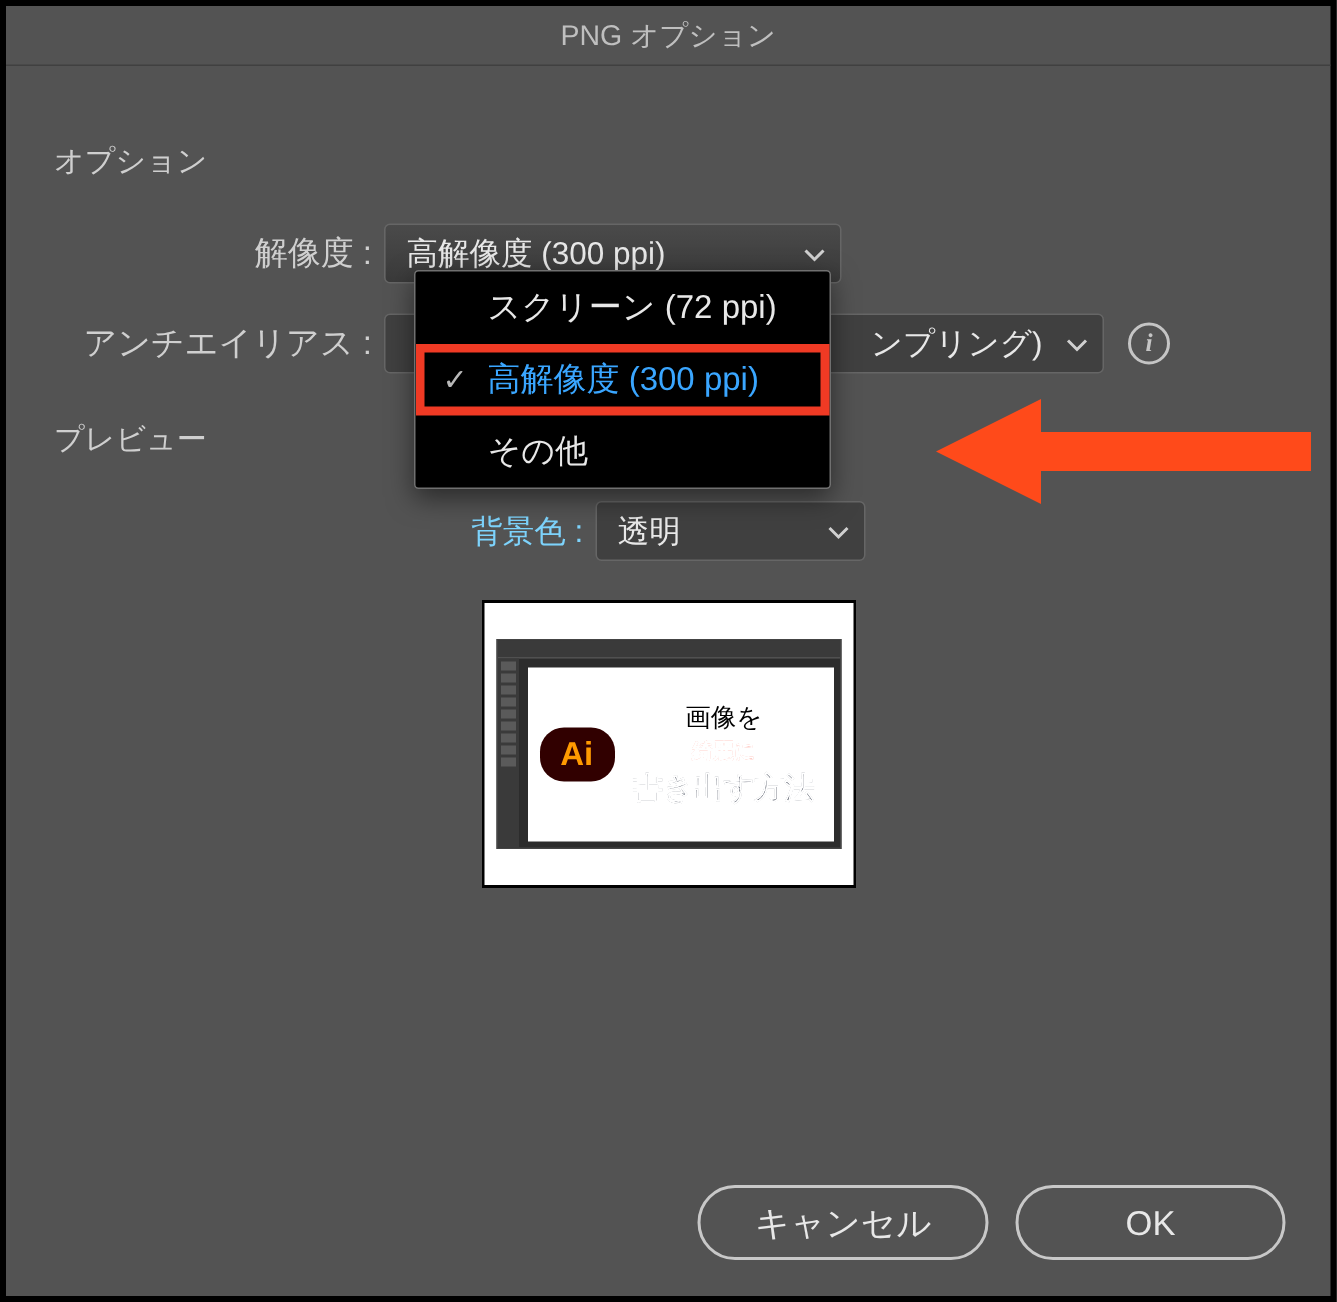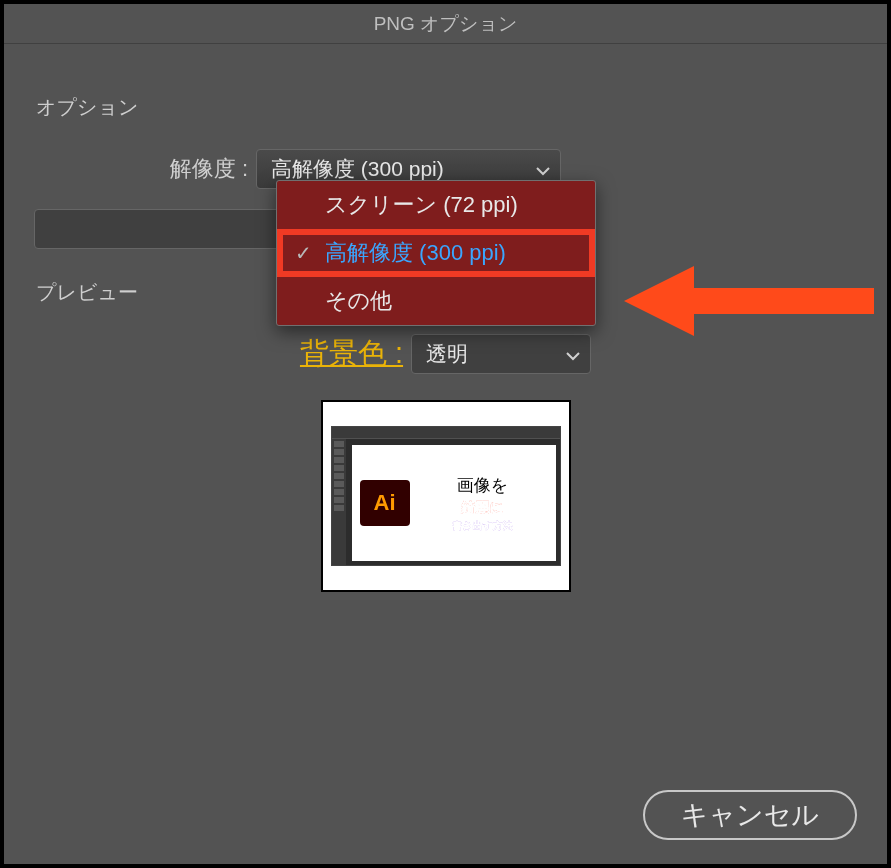--- a/index.html
+++ b/index.html
@@ -93,22 +93,22 @@
       font-family: Georgia, serif;
       font-style: italic;
       font-size: 17px;
       font-weight: bold;
       margin-left: 16px;
     }
     .dropdown {
       position: absolute;
       top: 176px;
       left: 272px;
-      width: 320px;
-      background: #7f1d1d;
+      width: 278px;
+      background: #000000;
       border: 1px solid #707070;
       border-radius: 3px;
       box-shadow: 0 6px 18px rgba(0,0,0,0.5);
       z-index: 10;
     }
     .dropdown-item {
       height: 48px;
       display: flex;
       align-items: center;
       padding-left: 48px;
@@ -136,24 +136,23 @@
       z-index: 9;
     }
     .preview-row {
       display: flex;
       align-items: center;
       justify-content: center;
       margin-top: 24px;
       margin-bottom: 20px;
     }
     .preview-label {
-      color: #eab308;
-      font-size: 29px;
+      color: #7dd3fc;
+      font-size: 21px;
       margin-right: 8px;
-      text-decoration: underline;
     }
     .thumbnail-wrap {
       display: flex;
       justify-content: center;
       margin-top: 26px;
     }
     .thumbnail {
       width: 250px;
       height: 192px;
       border: 2px solid #000;
@@ -197,29 +196,29 @@
       right: 4px;
       bottom: 4px;
       background: #fff;
       display: flex;
       align-items: center;
       padding: 8px;
       gap: 8px;
     }
     .ai-badge {
       width: 50px;
-      height: 46px;
+      height: 36px;
       background: #310000;
       display: flex;
       align-items: center;
       justify-content: center;
       color: #ff9a00;
       font-weight: bold;
       font-size: 22px;
-      border-radius: 4px;
+      border-radius: 16px;
     }
     .thumb-text {
       flex: 1;
       display: flex;
       flex-direction: column;
       align-items: center;
       gap: 2px;
     }
     .thumb-text .t1 {
       color: #000;
@@ -227,39 +226,39 @@
       font-weight: 400;
     }
     .thumb-text .t2 {
       color: #ff1e00;
       font-size: 14px;
       font-weight: 900;
       font-family: Liberation Mono, monospace;
       -webkit-text-stroke: 0.5px #fff;
     }
     .thumb-text .t3 {
-      color: #6d28d9;
-      font-size: 10px;
+      color: #0f172a;
+      font-size: 20px;
       font-weight: 900;
       -webkit-text-stroke: 0.5px #fff;
     }
     .button-row {
       position: absolute;
       bottom: 24px;
       right: 30px;
       display: flex;
       gap: 18px;
     }
     .btn {
       height: 50px;
       border: 2px solid #c8c8c8;
       background: transparent;
       border-radius: 26px;
       color: #e8e8e8;
-      font-size: 27px;
+      font-size: 23px;
       padding: 0 36px;
       min-width: 180px;
       cursor: pointer;
       display: flex;
       align-items: center;
       justify-content: center;
     }
   </style>
 </head>
 <body>
@@ -279,20 +278,21 @@
         <span>高解像度 (300 ppi)</span>
         <span class="chevron">
           <svg width="14" height="10" viewBox="0 0 14 10">
               <path d="M1 2 L7 8 L13 2" stroke="#d0d0d0" stroke-width="2" fill="none"></path>
             </svg>
         </span>
       </div>
     </div>
 
     <div class="field-row">
+      <div class="field-label">アンチエイリアス :</div>
       <div class="select aa">
         <span>ンプリング)</span>
         <span class="chevron">
           <svg width="14" height="10" viewBox="0 0 14 10">
               <path d="M1 2 L7 8 L13 2" stroke="#d0d0d0" stroke-width="2" fill="none"></path>
             </svg>
         </span>
       </div>
       <div class="info-icon">i</div>
     </div>
@@ -354,15 +354,18 @@
   </div>
 
   <svg class="arrow" viewBox="0 0 250 70">
     <polygon points="0,35 70,0 70,22 250,22 250,48 70,48 70,70" fill="#ff4a1a"></polygon>
   </svg>
 
   <div class="button-row">
     <div class="btn">
       <span>キャンセル</span>
     </div>
+    <div class="btn">
+      <span>OK</span>
+    </div>
   </div>
 
 </div>
 
 </body></html>

